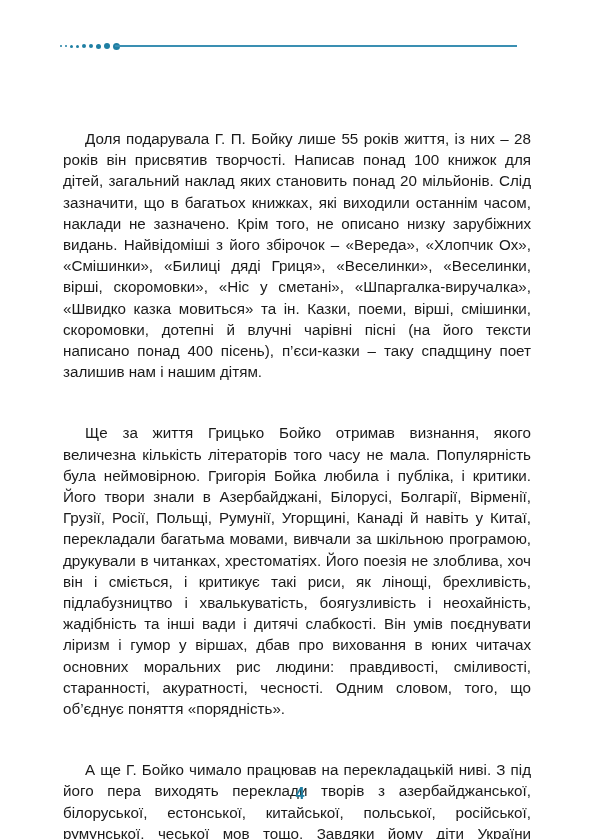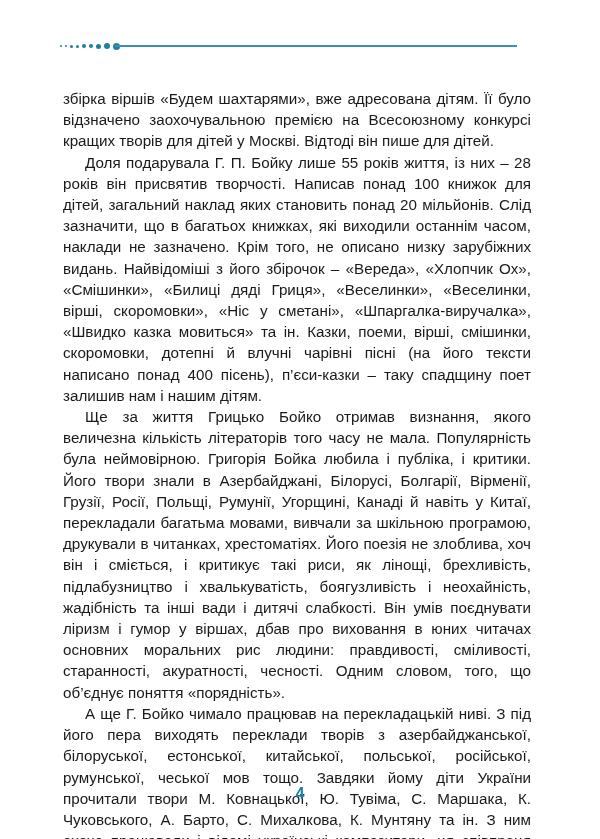--- a/index.html
+++ b/index.html
@@ -7,21 +7,21 @@
   .header-rule { position: absolute; left: 60px; top: 42px; width: 458px; height: 8px; }
   .dots { position: absolute; left: 0; top: 0; height: 8px; display: flex; align-items: center; gap: 0; }
   .dot { border-radius: 50%; background: #1f7fa3; display: inline-block; margin-right: 3px; }
   .line { position: absolute; left: 55px; top: 3px; width: 402px; height: 2px; background: #3a8fb2; }
   .page {
     position: absolute; left: 63px; top: 88px; width: 468px;
     font-family: "Liberation Sans", sans-serif; font-size: 15.2px; line-height: 21.2px;
     color: #1a1a1a; text-align: justify;
   }
   .page p { margin: 0; text-indent: 0; }
-  .page p.indent { text-indent: 22px; }
+  .page p.indent { text-indent: 22px; margin-top: 40px; }
   .page-number {
     position: absolute; left: 0; width: 600px; top: 785px; text-align: center;
     font-family: "Liberation Sans", sans-serif; font-weight: bold; font-size: 16px; color: #1f7fa3;
   }
 </style>
 </head>
 <body>
 
 <div class="header-rule">
   <div class="dots">
@@ -32,20 +32,19 @@
       <span class="dot" style="width: 4px; height: 4px; background: rgb(31, 127, 163);"></span>
       <span class="dot" style="width: 4px; height: 4px; background: rgb(31, 127, 163);"></span>
       <span class="dot" style="width: 5px; height: 5px; background: rgb(31, 127, 163);"></span>
       <span class="dot" style="width: 6px; height: 6px; background: rgb(31, 127, 163);"></span>
       <span class="dot" style="width: 7px; height: 7px; background: rgb(31, 127, 163);"></span>
     </div>
   <div class="line"></div>
 </div>
 
 <div class="page">
-  <p>збірка віршів «Будем шахтарями», вже адресована дітям. Її було відзначено заохочувальною премією на Всесоюзному конкурсі кращих творів для дітей у Москві. Відтоді він пише для дітей.</p>
   <p class="indent">Доля подарувала Г. П. Бойку лише 55 років життя, із них – 28 років він присвятив творчості. Написав понад 100 книжок для дітей, загальний наклад яких становить понад 20 мільйонів. Слід зазначити, що в багатьох книжках, які виходили останнім часом, наклади не зазначено. Крім того, не описано низку зарубіжних видань. Найвідоміші з його збірочок – «Вереда», «Хлопчик Ох», «Смішинки», «Билиці дяді Гриця», «Веселинки», «Веселинки, вірші, скоромовки», «Ніс у сметані», «Шпаргалка-виручалка», «Швидко казка мовиться» та ін. Казки, поеми, вірші, смішинки, скоромовки, дотепні й влучні чарівні пісні (на його тексти написано понад 400 пісень), п’єси-казки – таку спадщину поет залишив нам і нашим дітям.</p>
   <p class="indent">Ще за життя Грицько Бойко отримав визнання, якого величезна кількість літераторів того часу не мала. Популярність була неймовірною. Григорія Бойка любила і публіка, і критики. Його твори знали в Азербайджані, Білорусі, Болгарії, Вірменії, Грузії, Росії, Польщі, Румунії, Угорщині, Канаді й навіть у Китаї, перекладали багатьма мовами, вивчали за шкільною програмою, друкували в читанках, хрестоматіях. Його поезія не злоблива, хоч він і сміється, і критикує такі риси, як лінощі, брехливість, підлабузництво і хвалькуватість, боягузливість і неохайність, жадібність та інші вади і дитячі слабкості. Він умів поєднувати ліризм і гумор у віршах, дбав про виховання в юних читачах основних моральних рис людини: правдивості, сміливості, старанності, акуратності, чесності. Одним словом, того, що об’єднує поняття «порядність».</p>
   <p class="indent">А ще Г. Бойко чимало працював на перекладацькій ниві. З під його пера виходять переклади творів з азербайджанської, білоруської, естонської, китайської, польської, російської, румунської, чеської мов тощо. Завдяки йому діти України прочитали твори М. Ковнацької, Ю. Тувіма, С. Маршака, К. Чуковського, А. Барто, С. Михалкова, К. Мунтяну та ін. З ним охоче працювали і відомі українські композитори, ця співпраця дала світові чимало чудових пісень.</p>
 
 </div>
 
 <div class="page-number">4</div>
 
 </body></html>

